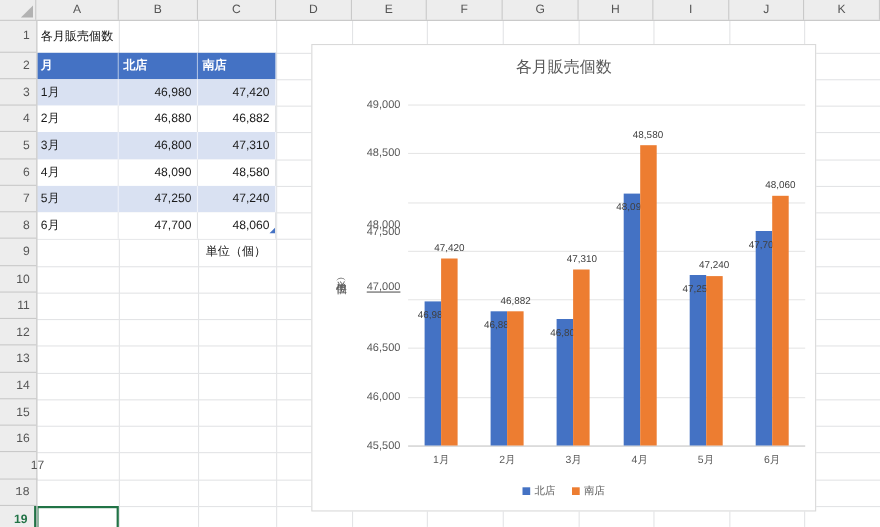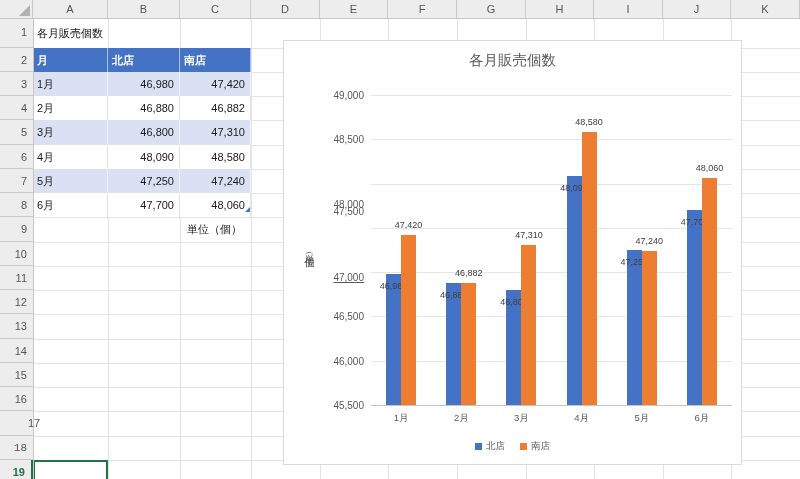--- a/index.html
+++ b/index.html
@@ -164,21 +164,21 @@
           <div style="display: inline;">南店</div>
         </div>
       </div>
   <div class="c-axis" style="left: 87px; width: 361px; top: 364px;"></div>
       <div class="ytick" style="left: 20px; top: 359px;">45,500</div>
       <div class="c-grid" style="left: 87px; width: 361px; top: 319.7px;"></div>
       <div class="ytick" style="left: 20px; top: 314.7px;">46,000</div>
       <div class="c-grid" style="left: 87px; width: 361px; top: 275.4px;"></div>
       <div class="ytick" style="left: 20px; top: 270.4px;">46,500</div>
       <div class="c-grid" style="left: 87px; width: 361px; top: 231.1px;"></div>
-      <div class="ytick" style="left: 20px; top: 231px; text-decoration: underline;">47,000</div>
+      <div class="ytick" style="left: 20px; top: 215px; text-decoration: underline;">47,000</div>
       <div class="c-grid" style="left: 87px; width: 361px; top: 186.9px;"></div>
       <div class="ytick" style="left: 20px; top: 165px;">47,500</div>
       <div class="c-grid" style="left: 87px; width: 361px; top: 142.6px;"></div>
       <div class="ytick" style="left: 20px; top: 137.6px; margin-top: 20px;">48,000</div>
       <div class="c-grid" style="left: 87px; width: 361px; top: 98.3px;"></div>
       <div class="ytick" style="left: 20px; top: 93.3px;">48,500</div>
       <div class="c-grid" style="left: 87px; width: 361px; top: 54px;"></div>
       <div class="ytick" style="left: 20px; top: 49px;">49,000</div>
       <div class="bar" style="left: 102.1px; top: 232.9px; width: 15px; height: 131.1px; background: rgb(68, 114, 196);"></div>
       <div class="dlabel" style="left: 109.6px; top: 239.9px;">46,980</div>

